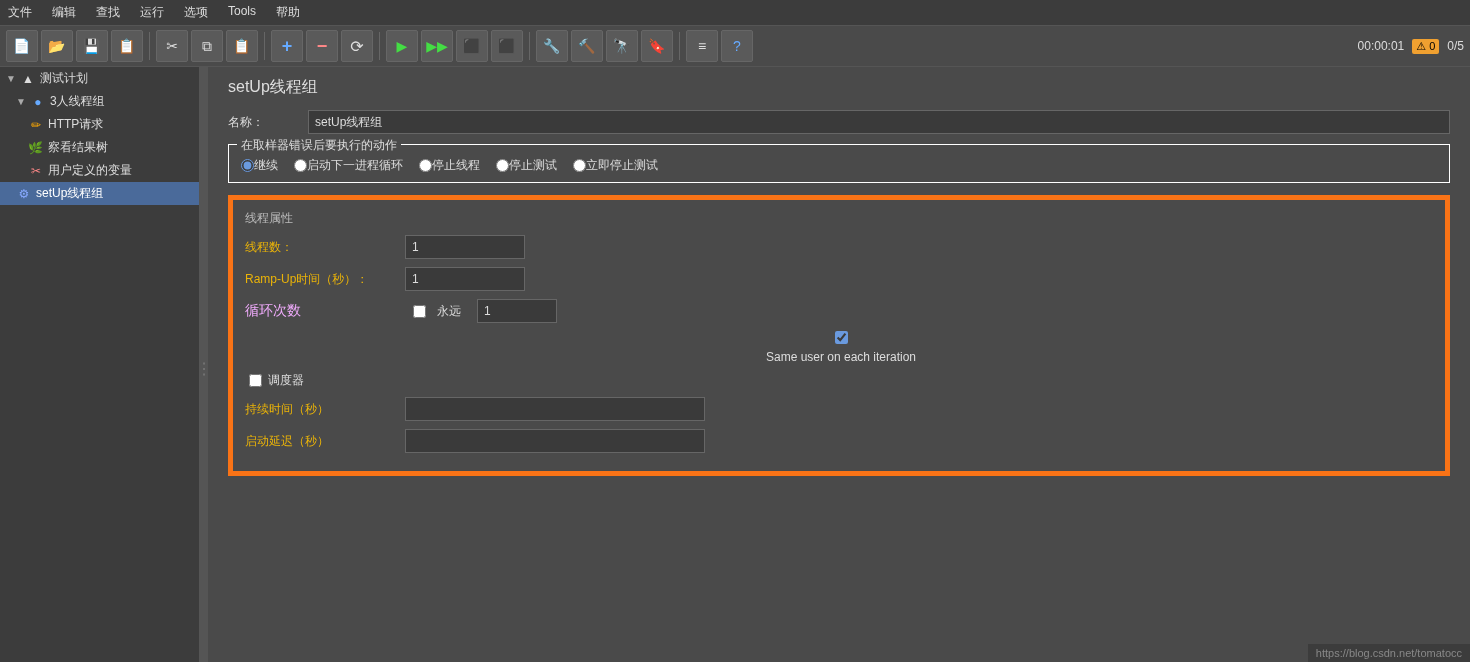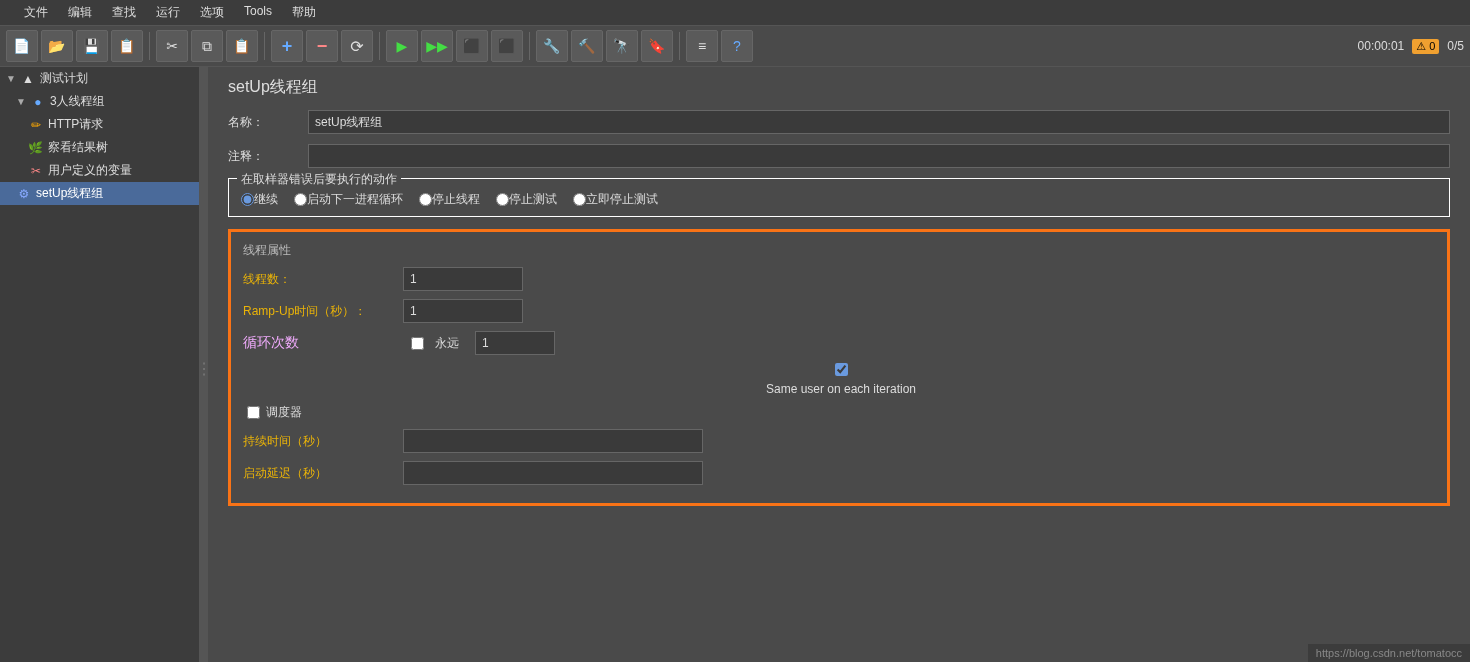--- a/index.html
+++ b/index.html
@@ -1,19 +1,19 @@
 <!DOCTYPE html>
 <html><head>
   <meta charset="utf-8">
   <style>
     * { box-sizing: border-box; margin: 0; padding: 0; }
     body { font-family: 'Microsoft YaHei', Arial, sans-serif; font-size: 12px; background: #3c3c3c; color: #ddd; height: 662px; overflow: hidden; }
     
     
-    .menubar { background: #3c3c3c; border-bottom: 1px solid #555; padding: 2px 20px; display: flex; gap: 12px; font-size: 12px; }
+    .menubar { background: #3c3c3c; border-bottom: 1px solid #555; padding: 2px 4px; display: flex; gap: 12px; font-size: 12px; }
     .menubar span { color: #ddd; cursor: pointer; padding: 2px 4px; }
     
     
     .toolbar { background: #4a4a4a; border-bottom: 1px solid #555; padding: 4px 6px; display: flex; align-items: center; gap: 3px; }
     .toolbar-btn { width: 32px; height: 32px; background: #5a5a5a; border: 1px solid #666; border-radius: 2px; cursor: pointer; display: flex; align-items: center; justify-content: center; font-size: 14px; color: #ddd; }
     .toolbar-sep { width: 1px; height: 28px; background: #666; margin: 0 3px; }
     .toolbar-right { margin-left: auto; display: flex; align-items: center; gap: 8px; color: #ddd; font-size: 12px; }
     .warning-badge { background: #f0a030; color: #000; padding: 1px 4px; border-radius: 2px; font-size: 11px; }
     
     
@@ -145,24 +145,20 @@
   <div class="content">
     <div class="content-inner">
 
       <div class="section-title">setUp线程组</div>
 
       <div class="form-row">
         <span class="form-label">名称：</span>
         <input class="form-input" type="text" value="setUp线程组" style="">
       </div>
 
-      <div class="form-row">
-        <span class="form-label">注释：</span>
-        <input class="form-input" type="text" value="" style="">
-      </div>
 
       <div style="border: 1px solid #ffffff; padding: 8px 12px; margin-bottom: 12px; position: relative;">
         <div style="position:absolute; top:-8px; left:8px; background:#4a4a4a; padding:0 4px; font-size:12px; color:#ddd;">在取样器错误后要执行的动作</div>
         <div class="radio-group" style="margin-top:4px;">
           <label class="radio-item">
             <input type="radio" name="error_action" checked="" style="">
             <span>继续</span>
           </label>
           <label class="radio-item">
             <input type="radio" name="error_action" style="">
@@ -176,21 +172,21 @@
             <input type="radio" name="error_action" style="">
             <span>停止测试</span>
           </label>
           <label class="radio-item">
             <input type="radio" name="error_action" style="">
             <span>立即停止测试</span>
           </label>
         </div>
       </div>
 
-      <div style="border: 3px solid #f97316; padding: 10px 12px; margin-bottom: 12px;">
+      <div style="border: 5px solid #f97316; padding: 10px 12px; margin-bottom: 12px;">
         <div style="color:#bbb; font-size:12px; margin-bottom:8px;">线程属性</div>
 
         <div class="prop-row">
           <span class="prop-label">线程数：</span>
           <input class="prop-input" type="text" value="1" style="">
         </div>
 
         <div class="prop-row">
           <span class="prop-label">Ramp-Up时间（秒）：</span>
           <input class="prop-input" type="text" value="1" style="">

